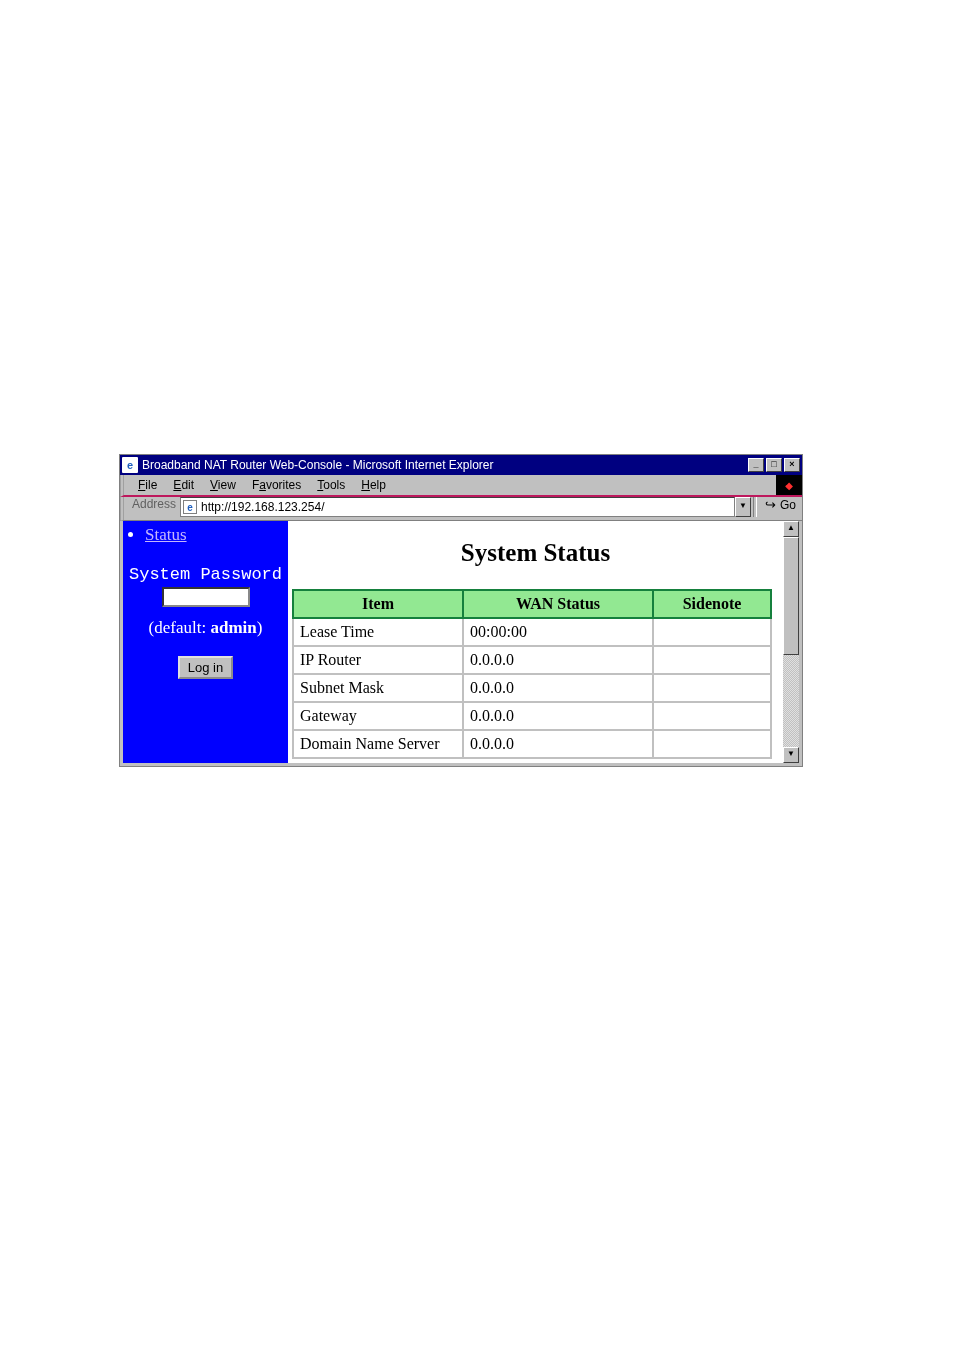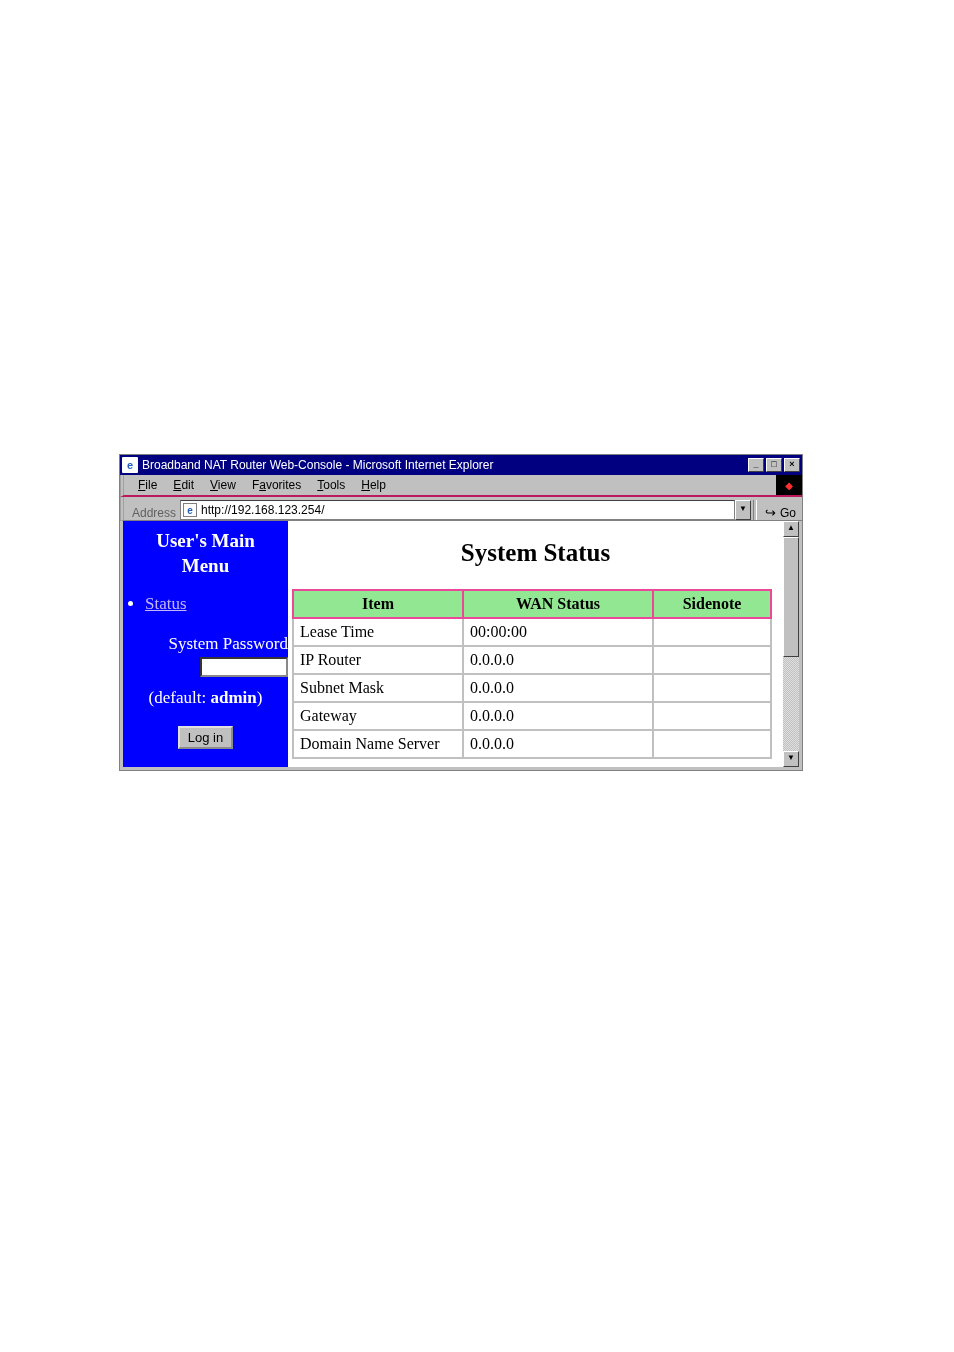--- a/index.html
+++ b/index.html
@@ -74,21 +74,21 @@
   .menubar .brand-logo {
     margin-left: auto;
     width: 26px; height: 20px;
     background: #000;
     display: flex; align-items: center; justify-content: center;
   }
   .menubar .brand-logo span { color: #ff3030; font-size: 10px; }
   
   .addrbar {
     display: flex;
-    align-items: flex-end;
+    align-items: flex-start;
     background: #c0c0c0;
     height: 24px;
     font-family: Tahoma, sans-serif;
     font-size: 12px;
     border-bottom: 1px solid #808080;
     border-left: 4px double #a0a0a0;
     padding-left: 4px;
   }
   .addrbar .addr-label { padding: 0 4px; color: #606060; }
   .addrbar .addr-box {
@@ -173,22 +173,23 @@
   .sidebar ul {
     margin: 0 0 10px 0;
     padding-left: 22px;
   }
   .sidebar ul li { list-style: disc; }
   .sidebar ul li a {
     color: #c4b5fd;
     text-decoration: underline;
   }
   .sidebar .pw-row {
-    text-align: right;
+    text-align: center;
     padding-top: 10px;
+    font-family: Liberation Mono, monospace;
   }
   .sidebar .pw-label { font-size: 17px; }
   .sidebar .pw-input {
     width: 88px;
     height: 20px;
     background: white;
     border: 2px inset #888;
     margin-top: 3px;
     display: inline-block;
   }
@@ -227,21 +228,21 @@
   }
   table.status {
     width: 480px;
     border-collapse: collapse;
     margin-left: 4px;
     font-size: 16px;
   }
   table.status th {
     background: #92e892;
     font-weight: bold;
-    border: 2px solid #ec4899;
+    border: 2px solid #15803d;
     padding: 4px 6px;
     text-align: center;
   }
   table.status td {
     border: 2px solid #c0c0c0;
     padding: 4px 6px;
     background: white;
   }
   table.status td.val { }
   
@@ -315,24 +316,20 @@
     <div class="go-btn">
       <span class="go-arrow">↪</span>
       <span>Go</span>
     </div>
   </div>
 
 
   <div class="main">
 
     <div class="sidebar">
-      <div class="menu-title">
-        <span>User's Main</span><br>
-        <span>Menu</span>
-      </div>
       <ul>
         <li>
           <a href="#">Status</a>
         </li>
       </ul>
       <div class="pw-row">
         <div class="pw-label">System Password</div>
         <div class="pw-input"></div>
       </div>
       <div class="pw-default">

